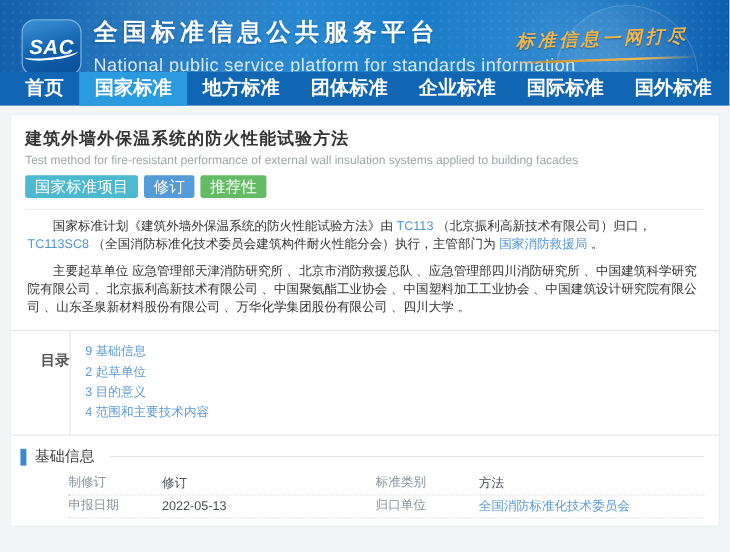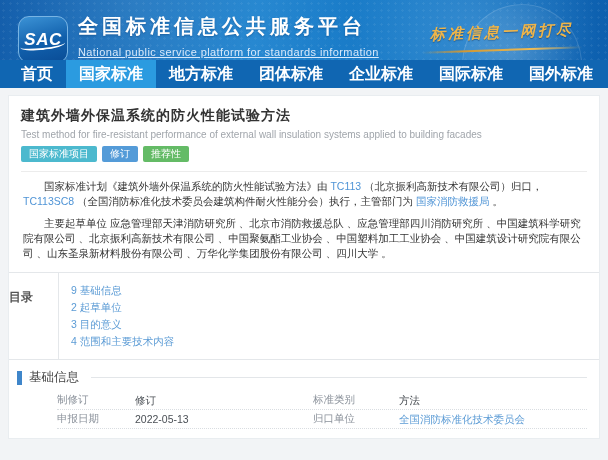--- a/index.html
+++ b/index.html
@@ -21,50 +21,50 @@
   .logo { position:absolute; left:18px; top:16px; width:50px; height:47px; z-index:2;
     background:linear-gradient(165deg,#3c93d6 0%,#1160ac 55%,#0a4c96 100%);
     border:1px solid #78b4e4; border-radius:11px; display:flex; align-items:center; justify-content:center; }
   .logo span { color:#fff; font-weight:bold; font-style:italic; font-size:17px; letter-spacing:.5px;
     position:relative; }
   .logo span::after { content:""; position:absolute; left:-4px; right:-4px; bottom:0px; height:8px;
     border-bottom:2px solid #fff; border-radius:50%; transform:rotate(-6deg); }
   .hdr-text { position:absolute; left:78px; top:13px; z-index:2; }
   .hdr-title { color:#fff; font-size:20px; font-weight:bold; letter-spacing:4px;
     text-shadow:0 1px 2px rgba(0,40,90,.35); }
-  .hdr-sub { color:#d8e9fb; font-size:11px; margin-top:6px; letter-spacing:.4px;text-decoration:underline; }
+  .hdr-sub { color:#d8e9fb; font-size:15px; margin-top:6px; letter-spacing:.4px; }
   .slogan { position:absolute; right:34px; top:23px; z-index:2; color:#efb54a;
     font-size:15px; font-weight:bold; font-style:italic; letter-spacing:3px;
     transform:rotate(-2deg); text-shadow:0 1px 1px rgba(0,30,70,.4); }
   .slogan::after { content:""; position:absolute; left:-8px; right:-8px; bottom:-9px; height:2px;
     background:linear-gradient(90deg, transparent, #cf9733 25%, #f0bc55 70%, transparent); }
 
   
   .nav { height:28px; background:#1066b2; display:flex; align-items:stretch; padding-left:8px; }
   .nav-item { color:#fff; font-size:16px; font-weight:bold; line-height:28px; padding:0 13px;
     text-decoration:none; cursor:pointer; white-space:nowrap; }
   .nav-item.active { background:#2b9be0; }
 
   
   .card { margin:7px 8px 0; background:#fff; border:1px solid #e9edf0;
     height:344px; overflow:hidden; }
   .title-block { padding:11px 12px 0; }
   .std-title { font-size:14px; color:#333; font-weight:bold; letter-spacing:1px; }
   .std-title-en { font-size:10px; color:#a0a5ab; margin-top:4px; }
   .badges { margin-top:6px; display:flex; gap:5px; }
-  .badge { color:#fff; font-size:10px; line-height:1; padding:3px 8px; border-radius:2px; }
+  .badge { color:#fff; font-size:13px; line-height:1; padding:3px 8px; border-radius:2px; }
   .divider { border-bottom:1px solid #ececec; margin:9px 12px 0; }
 
   .para { font-size:10.5px; color:#333; line-height:15px; text-indent:2em;
     margin:7px 14px 0; }
   .para .link, .link { color:#4f94d6; cursor:pointer; }
 
   
   .toc { display:flex; margin-top:11px; border-top:1px solid #e4e7ea; border-bottom:1px solid #e4e7ea; }
-  .toc-label { width:50px; border-right:1px solid #e4e7ea; text-align:left;
+  .toc-label { width:50px; border-right:1px solid #e4e7ea; text-align:right;
     padding-top:16px; font-size:12px; font-weight:bold; color:#555; }
   .toc-items { flex:1; padding:9px 0 9px 12px; }
   .toc-link { display:block; font-size:10.5px; color:#5b9bd5; line-height:17px;
     text-decoration:none; cursor:pointer; }
 
   
   .sec-hdr { display:flex; align-items:center; margin:9px 12px 0 8px; }
   .sec-marker { width:5px; height:14px; background:#3f86ca; }
   .sec-title { font-size:12.5px; font-weight:normal; color:#444; margin-left:7px; }
   .sec-line { flex:1; height:1px; background:#e3e6e9; margin-left:12px; }

